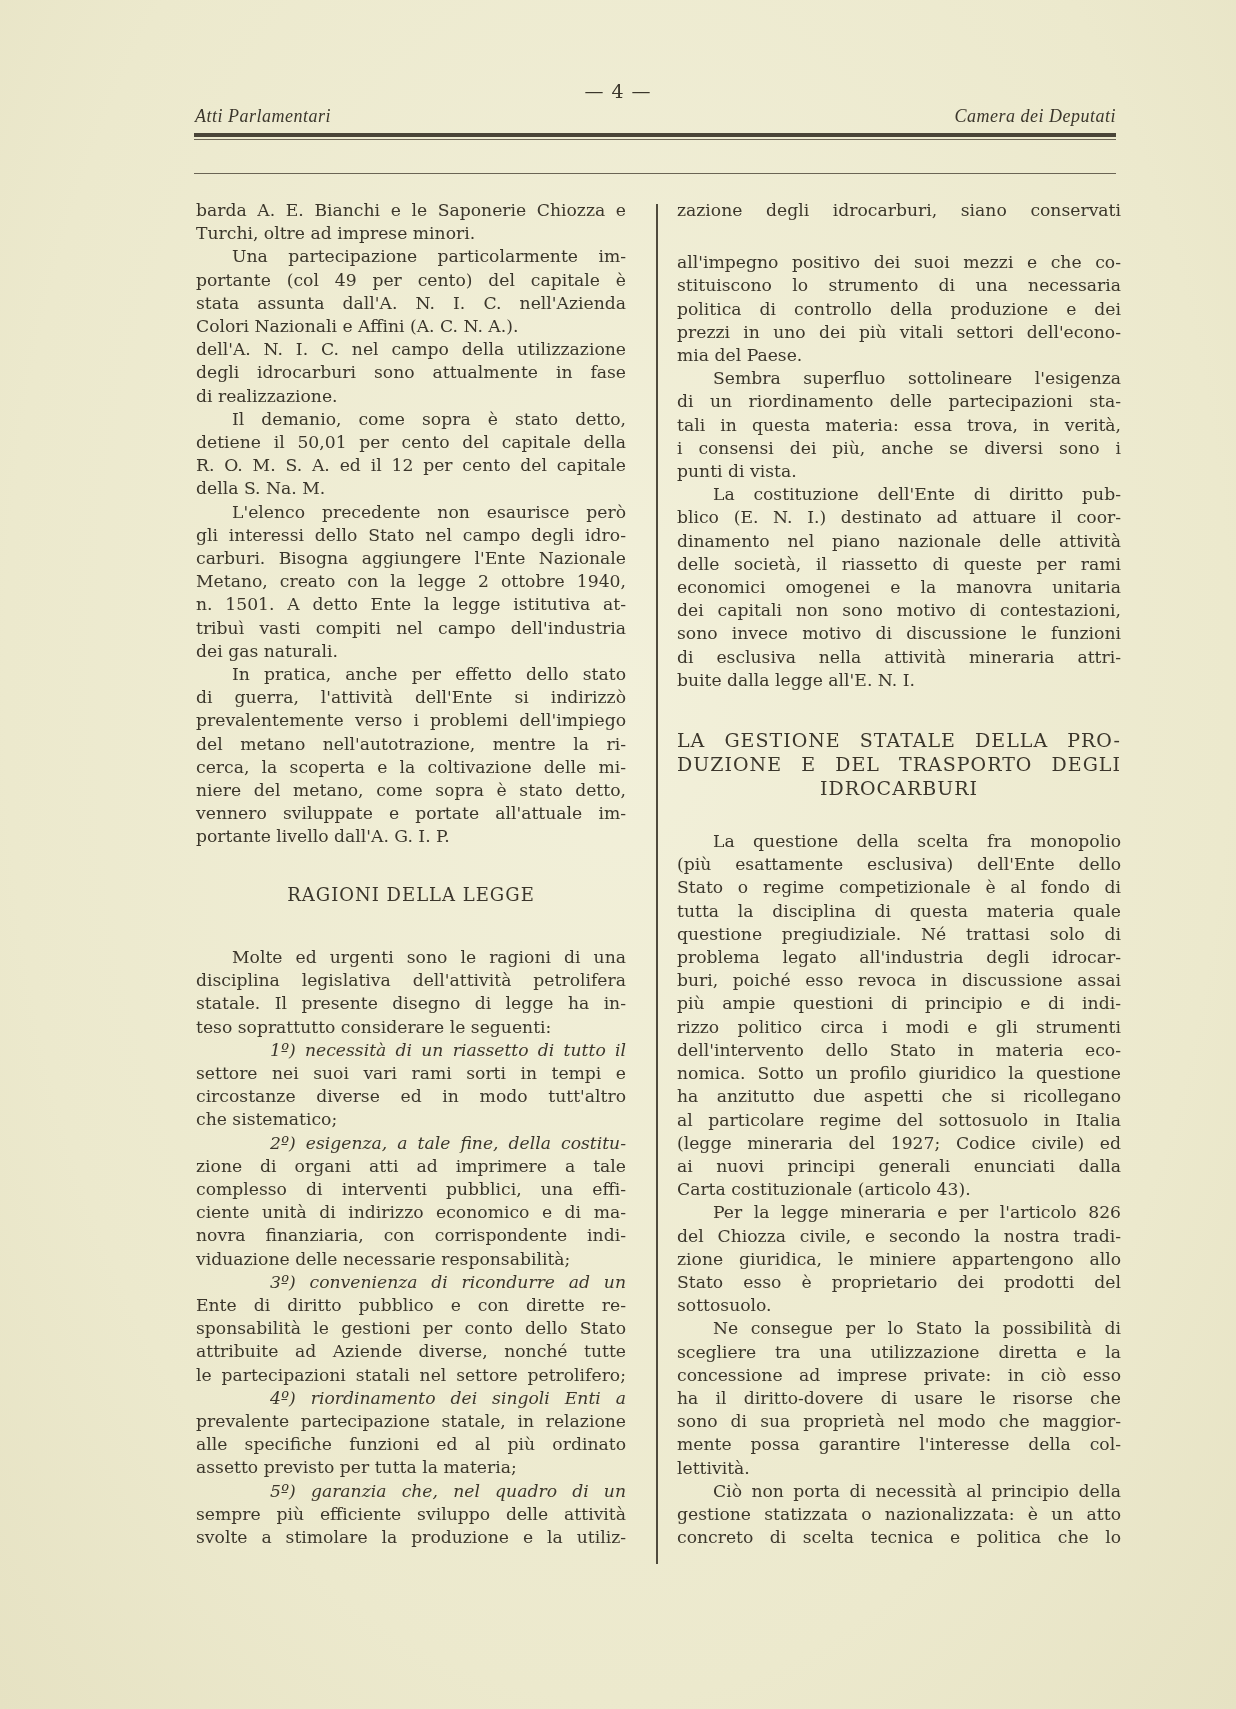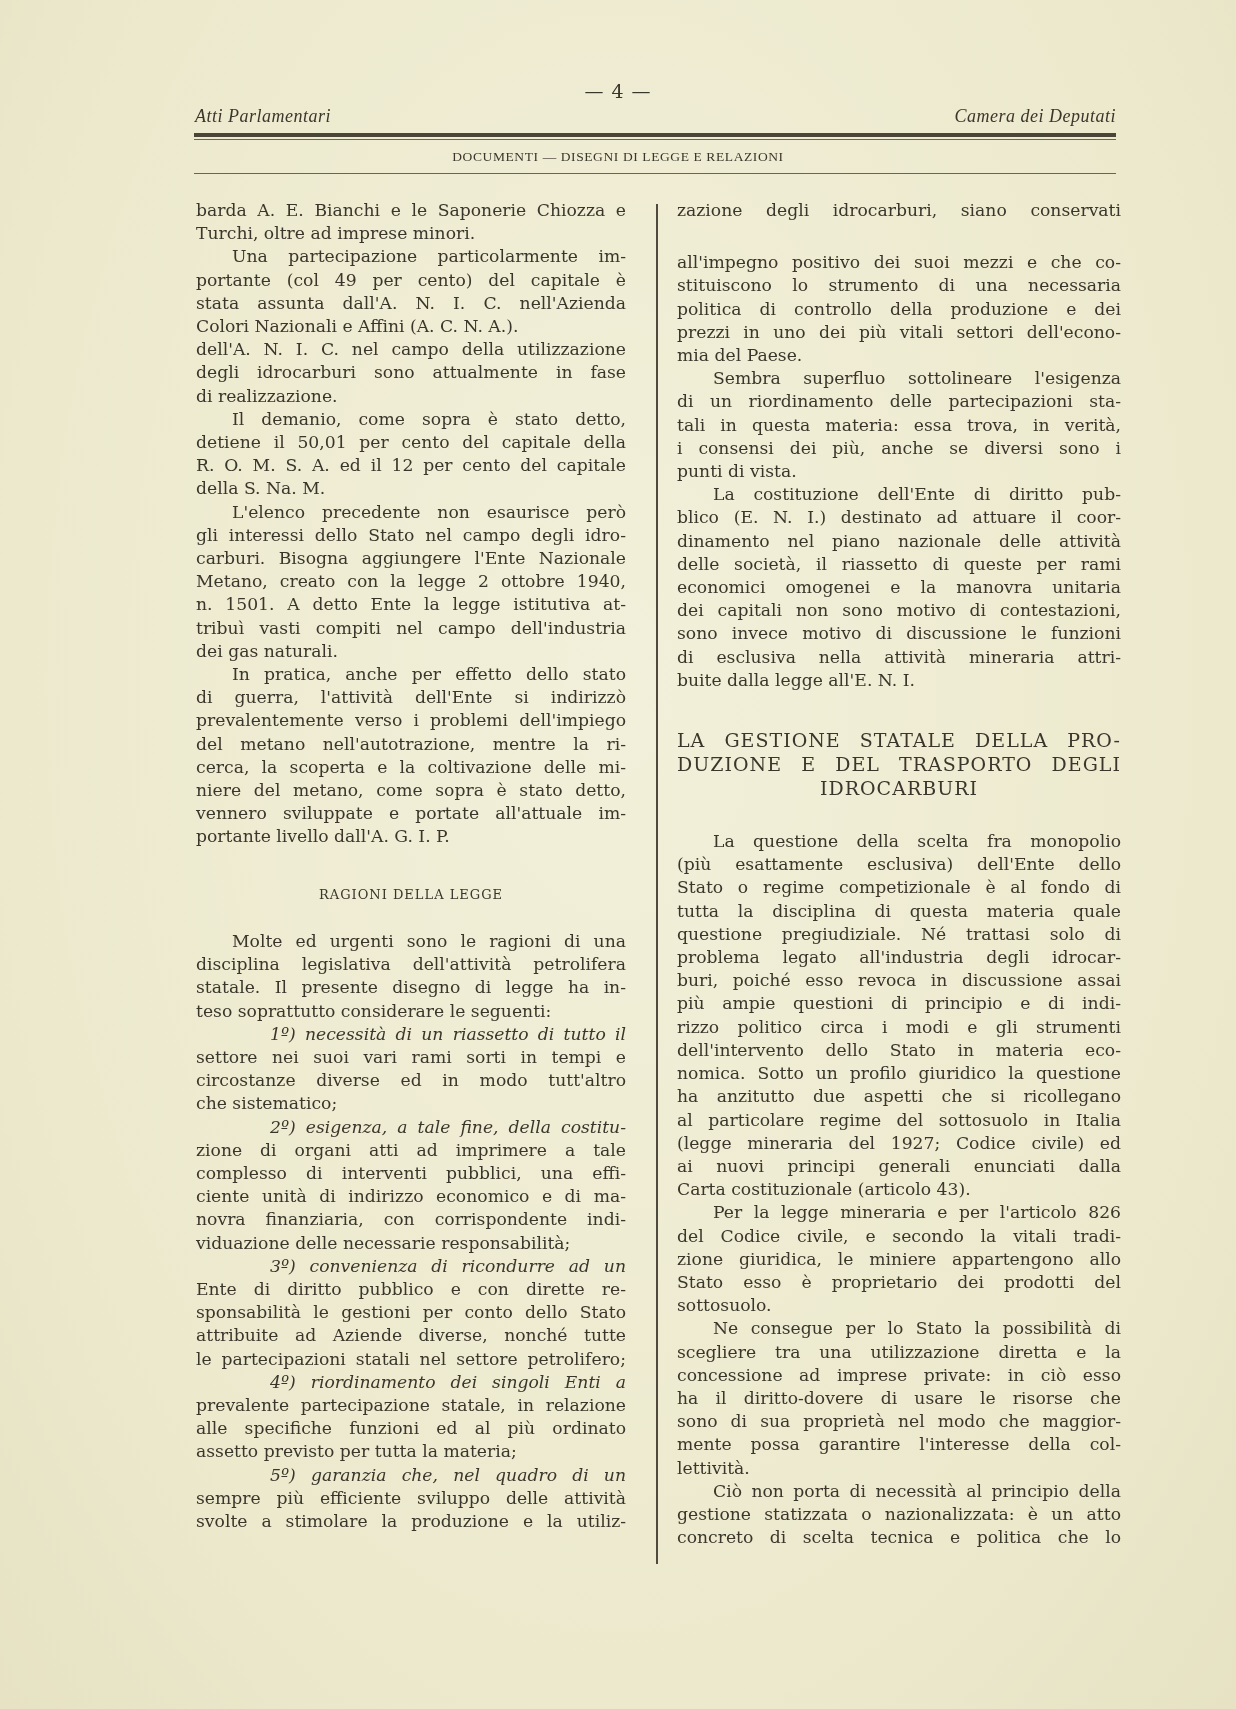--- a/index.html
+++ b/index.html
@@ -52,36 +52,35 @@
     .col-divider {
       position: absolute; left: 656px; top: 204px; width: 2px; height: 1360px;
       background: #4f4a3d;
     }
     .line { display: block; white-space: nowrap; text-align: justify; text-align-last: justify; }
     .line.last { text-align-last: left; }
     .line.indent { padding-left: 36px; }
     .line.indent2 { padding-left: 74px; font-style: italic; }
     .heading {
       display: block; text-align: center; letter-spacing: 1px;
-      font-size: 13px; margin: 34px 0 24px 0; white-space: nowrap;
+      font-size: 18px; margin: 34px 0 40px 0; white-space: nowrap;
     }
     .heading-block { margin: 36px 0 30px 0; }
     .heading-block .hl { display: block; white-space: nowrap; text-align: justify; text-align-last: justify; letter-spacing: 1px; font-size: 19px; line-height: 24px; }
     .heading-block .hl.center { text-align: center; text-align-last: center; }
   </style>
 </head>
 <body>
 
 <div class="page">
   <div class="page-number">— 4 —</div>
   <div class="running-left">Atti Parlamentari</div>
   <div class="running-right">Camera dei Deputati</div>
   <div class="rule-thick"></div>
   <div class="rule-thin"></div>
-  <div class="section-header">DOCUMENTI — DISEGNI DI LEGGE E RELAZIONI</div>
   <div class="rule-bottom"></div>
 
   <div class="column col-left">
     <div id="left-lines">
         <span class="line" style="display: block;">barda A. E. Bianchi e le Saponerie Chiozza e</span>
         <span class="line last" style="display: block;">Turchi, oltre ad imprese minori.</span>
         <span class="line indent" style="display: block;">Una partecipazione particolarmente im-</span>
         <span class="line" style="display: block;">portante (col 49 per cento) del capitale è</span>
         <span class="line" style="display: block;">stata assunta dall'A. N. I. C. nell'Azienda</span>
         <span class="line last" style="display: block;">Colori Nazionali e Affini (A. C. N. A.).</span>
@@ -180,21 +179,21 @@
         <span class="line" style="display: block;">più ampie questioni di principio e di indi-</span>
         <span class="line" style="display: block;">rizzo politico circa i modi e gli strumenti</span>
         <span class="line" style="display: block;">dell'intervento dello Stato in materia eco-</span>
         <span class="line" style="display: block;">nomica. Sotto un profilo giuridico la questione</span>
         <span class="line" style="display: block;">ha anzitutto due aspetti che si ricollegano</span>
         <span class="line" style="display: block;">al particolare regime del sottosuolo in Italia</span>
         <span class="line" style="display: block;">(legge mineraria del 1927; Codice civile) ed</span>
         <span class="line" style="display: block;">ai nuovi principi generali enunciati dalla</span>
         <span class="line last" style="display: block;">Carta costituzionale (articolo 43).</span>
         <span class="line indent" style="display: block;">Per la legge mineraria e per l'articolo 826</span>
-        <span class="line" style="display: block;">del Codice civile, e secondo la vitali tradi-</span>
+        <span class="line" style="display: block;">del Chiozza civile, e secondo la nostra tradi-</span>
         <span class="line" style="display: block;">zione giuridica, le miniere appartengono allo</span>
         <span class="line" style="display: block;">Stato esso è proprietario dei prodotti del</span>
         <span class="line last" style="display: block;">sottosuolo.</span>
         <span class="line indent" style="display: block;">Ne consegue per lo Stato la possibilità di</span>
         <span class="line" style="display: block;">scegliere tra una utilizzazione diretta e la</span>
         <span class="line" style="display: block;">concessione ad imprese private: in ciò esso</span>
         <span class="line" style="display: block;">ha il diritto-dovere di usare le risorse che</span>
         <span class="line" style="display: block;">sono di sua proprietà nel modo che maggior-</span>
         <span class="line" style="display: block;">mente possa garantire l'interesse della col-</span>
         <span class="line last" style="display: block;">lettività.</span>

